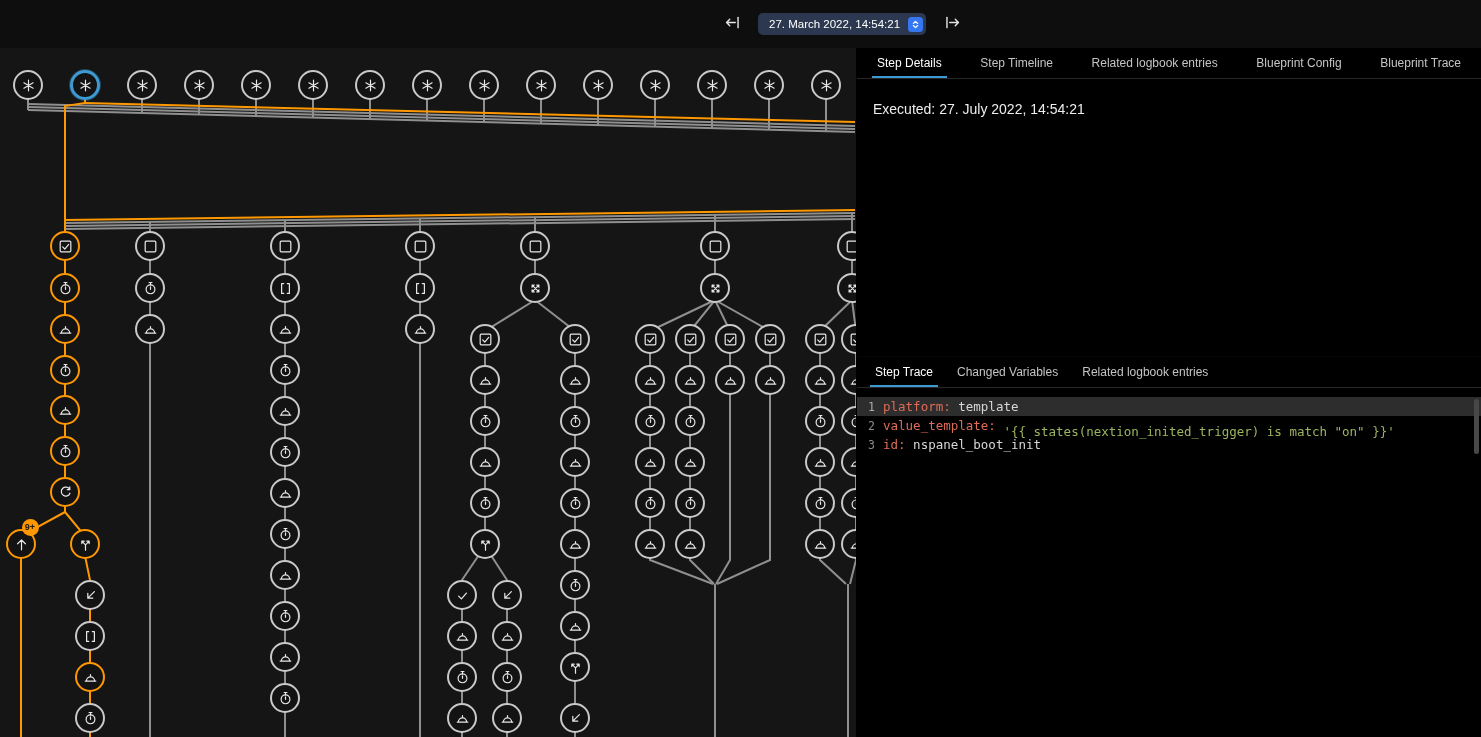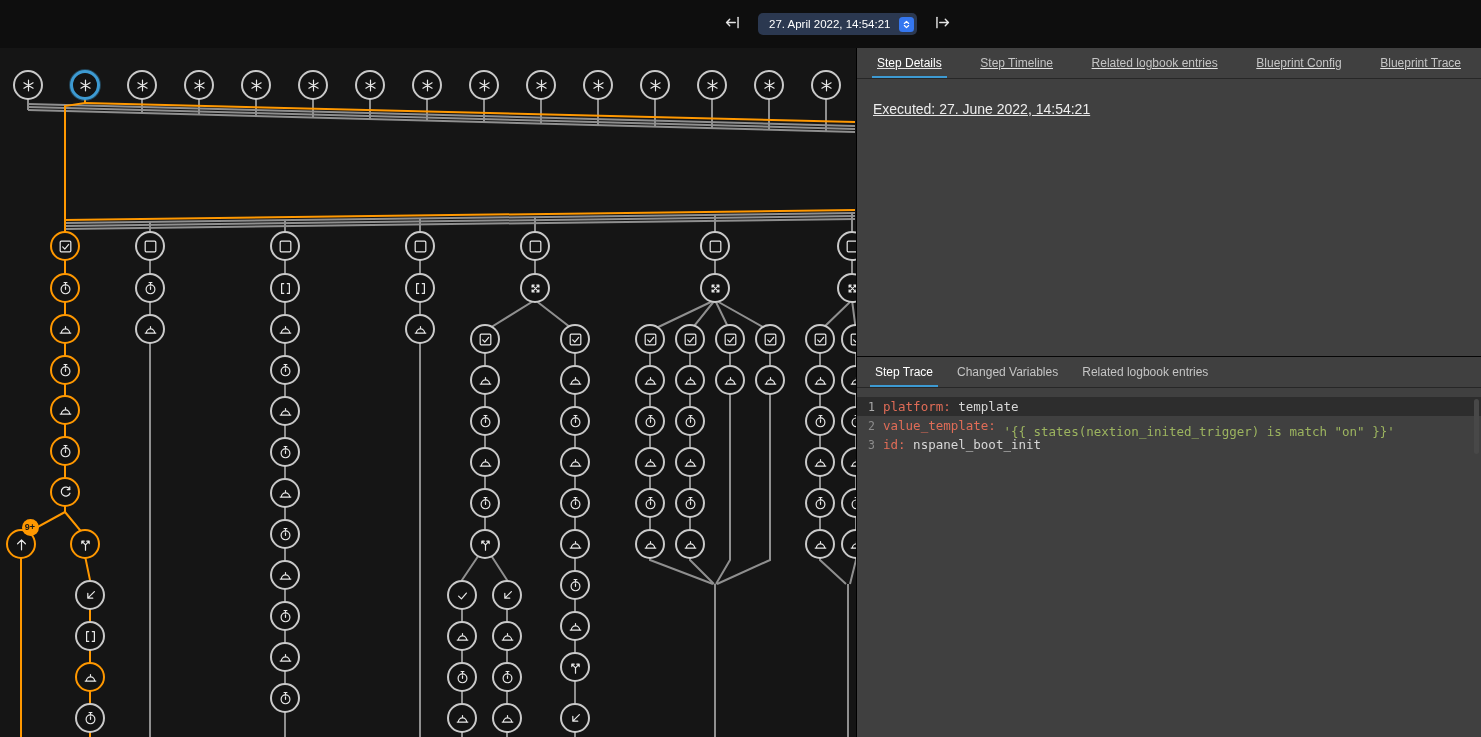--- a/index.html
+++ b/index.html
@@ -22,21 +22,21 @@
   .trace-node{position:absolute;width:30px;height:30px;box-sizing:border-box;border-radius:50%;
     background:#131313;border:2px solid #c9c9c9;color:#e8e8e8;
     display:flex;align-items:center;justify-content:center;cursor:pointer;}
   .trace-node.a{border-color:var(--orange,#ff9800);}
   .trace-node.sel{border-width:3px;border-color:var(--accent,#3d9ad2);box-shadow:0 0 0 1px rgba(61,154,210,.35);}
   .nicon{display:flex;}
   .nicon svg{width:17px;height:17px;display:block;stroke:currentColor;fill:none;stroke-width:1.7;stroke-linecap:round;stroke-linejoin:round;}
   .iter-badge{position:absolute;width:17px;height:17px;border-radius:50%;background:var(--orange,#ff9800);
     color:#181818;font-size:9px;font-weight:bold;display:flex;align-items:center;justify-content:center;z-index:3;}
   
-  .panel{position:absolute;left:856px;top:48px;right:0;bottom:0;background:#404040;border-left:1px solid #000;color:#e4e4e4;text-decoration:underline;}
+  .panel{position:absolute;left:856px;top:48px;right:0;bottom:0;background:#000000;border-left:1px solid #000;color:#e4e4e4;}
   .tab-bar{display:flex;height:30px;align-items:stretch;border-bottom:1px solid #272727;}
   .tab-bar.spread{justify-content:space-between;padding:0 8px;}
   .tab{background:none;border:none;color:#c4c4c4;font-size:12px;font-family:inherit;padding:0 12px;cursor:pointer;position:relative;display:flex;align-items:center;white-space:nowrap;}
   .tab.active{color:#fff;}
   .tab.active::after{content:"";position:absolute;left:7px;right:7px;bottom:0;height:2px;background:var(--accent,#3d9ad2);}
   .executed{padding:22px 16px;font-size:14px;color:#ededed;}
   .subpanel{position:absolute;left:0;top:308px;right:0;bottom:0;border-top:1px solid #060606;}
   .subpanel .tab-bar{justify-content:flex-start;padding:0 6px;}
   
   .code{margin-top:9px;font-family:"DejaVu Sans Mono",monospace;font-size:12.5px;position:relative;}
@@ -874,21 +874,21 @@
   <div class="topbar-controls">
     <button class="nav-btn">
       <span>
         <svg viewBox="0 0 24 24">
             <path d="M19 5.5v13"></path>
             <path d="M15.5 12h-11M8.5 8L4.5 12l4 4"></path>
           </svg>
       </span>
     </button>
     <button class="date-select">
-      <span>27. April 2022, 14:54:21</span>
+      <span>27. March 2022, 14:54:21</span>
       <span class="stepper">
         <svg viewBox="0 0 15 15">
             <path d="M4.6 6.1L7.5 3.2l2.9 2.9M4.6 8.9l2.9 2.9 2.9-2.9"></path>
           </svg>
       </span>
     </button>
     <button class="nav-btn">
       <span>
         <svg viewBox="0 0 24 24">
             <path d="M5 5.5v13"></path>
@@ -900,21 +900,21 @@
 </div>
 
 <div class="panel">
   <div class="tab-bar spread">
       <button class="tab active">Step Details</button>
       <button class="tab">Step Timeline</button>
       <button class="tab">Related logbook entries</button>
       <button class="tab">Blueprint Config</button>
       <button class="tab">Blueprint Trace</button>
     </div>
-  <div class="executed">Executed: 27. June 2022, 14:54:21</div>
+  <div class="executed">Executed: 27. July 2022, 14:54:21</div>
 
   <div class="subpanel">
     <div class="tab-bar">
         <button class="tab active">Step Trace</button>
         <button class="tab">Changed Variables</button>
         <button class="tab">Related logbook entries</button>
       </div>
     <div class="code">
       <div class="code-scrollbar"></div>
     <div class="code-line active"><span class="gutter">1</span><span class="tok-key">platform:</span><span class="tok-plain"> template</span></div>

